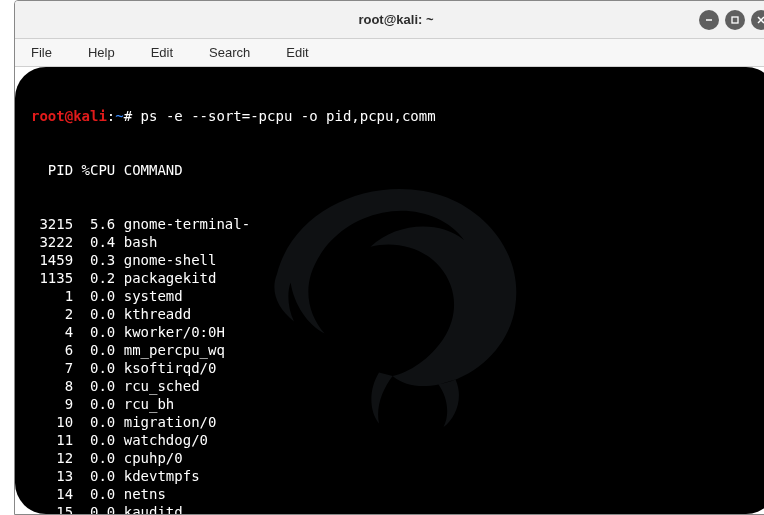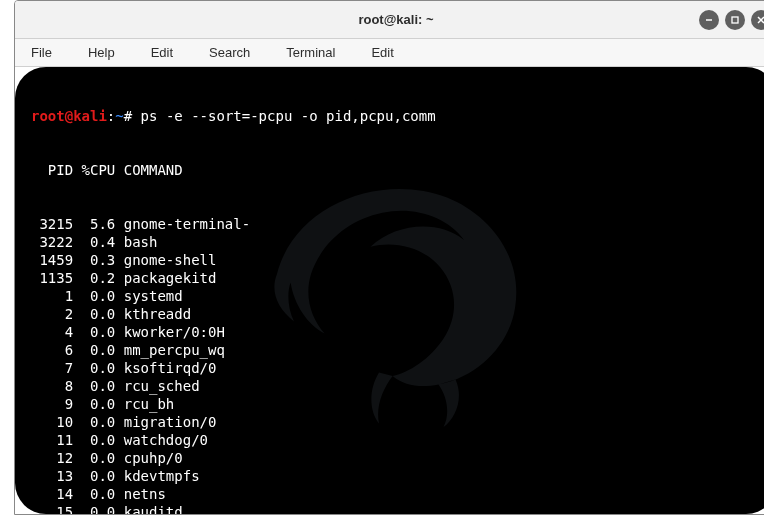--- a/index.html
+++ b/index.html
@@ -142,21 +142,20 @@
           </svg>
       </div>
     </div>
   </div>
 
   <div class="menubar">
     <span class="menu-item">File</span>
     <span class="menu-item">Help</span>
     <span class="menu-item">Edit</span>
     <span class="menu-item">Search</span>
-    <span class="menu-item">Terminal</span>
     <span class="menu-item">Edit</span>
   </div>
 
   <div class="terminal">
 
     <svg class="dragon-bg" width="340" height="340" viewBox="0 0 200 200">
       <path fill="#4a5560" d="M30 90 C 40 50, 90 30, 130 45 C 155 55, 175 80, 170 110 C 167 130, 150 150, 125 155 C 115 157, 105 156, 98 150 C 108 148, 120 140, 128 128 C 137 114, 136 98, 126 86 C 117 75, 100 70, 85 74 C 100 60, 125 58, 140 70 C 130 56, 110 50, 92 54 C 72 58, 56 72, 50 90 C 46 103, 50 116, 58 125 C 48 120, 40 108, 38 95 C 36 100, 36 110, 40 118 C 30 110, 26 100, 30 90 Z M 125 155 C 130 162, 132 172, 128 180 C 135 175, 140 163, 135 152 Z M 98 150 C 92 158, 88 168, 90 178 C 84 170, 84 158, 90 148 Z"></path>
     </svg>
 
     <div class="term-content">

